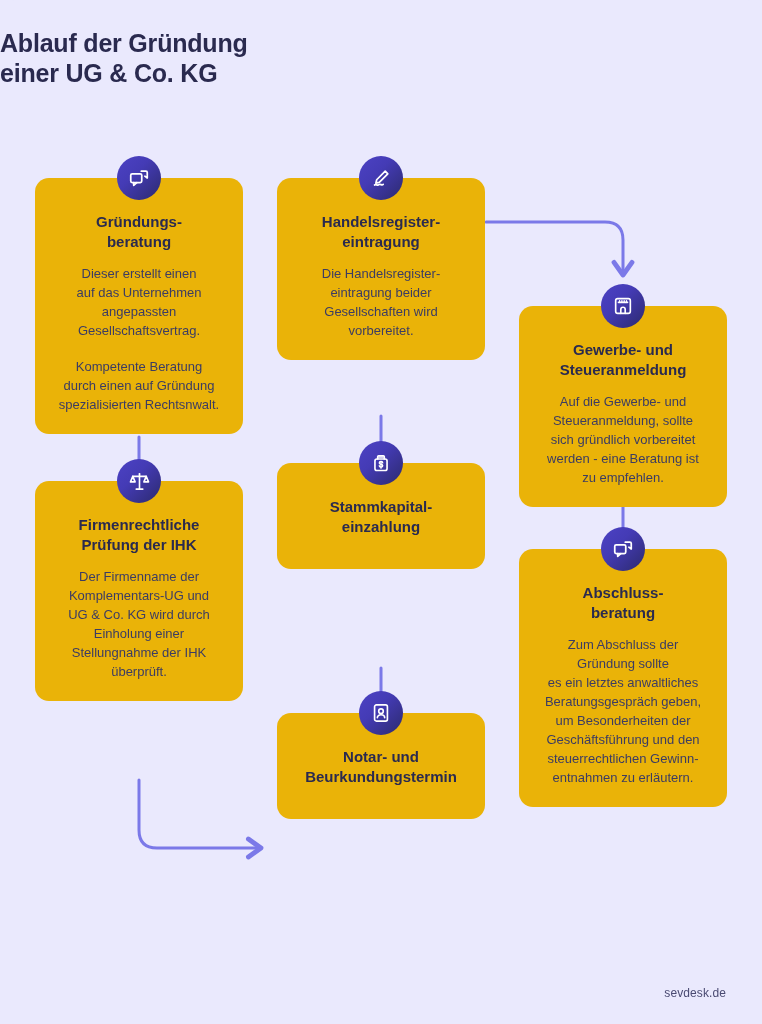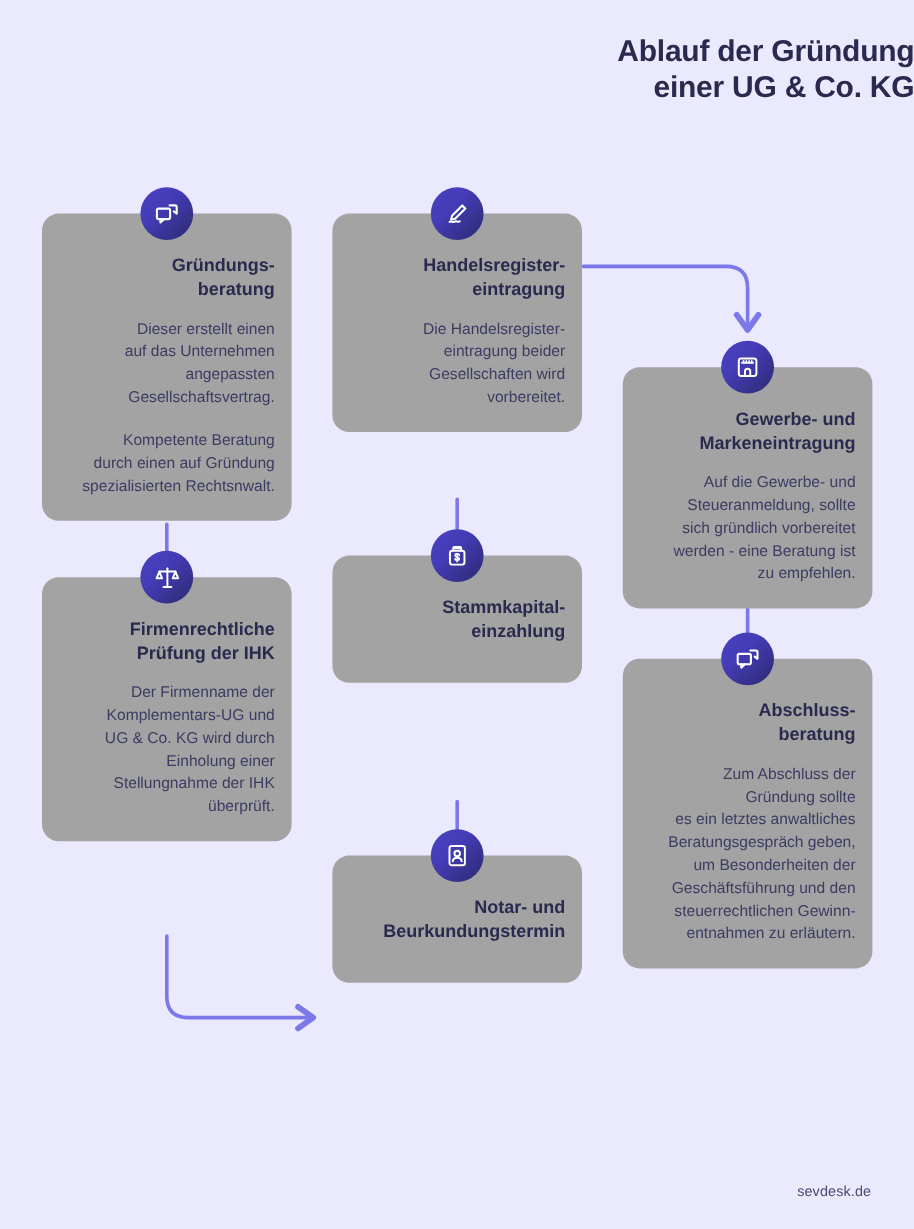--- a/index.html
+++ b/index.html
@@ -22,21 +22,21 @@
     border-radius: 14px;
     background: #eae9fd;
     overflow: hidden;
   }
 
   
   .title {
     position: absolute;
     left: 0; top: 28px;
     width: 762px;
-    text-align: right;
+    text-align: left;
     color: #2a2a4f;
     font-size: 25px;
     font-weight: 700;
     line-height: 30px;
     letter-spacing: -0.2px;
     white-space: pre-line;
   }
 
   
   #connectors {
@@ -49,25 +49,25 @@
 
   
   .node {
     position: absolute;
   }
   .card {
     position: absolute;
     left: 0;
     top: 22px;
     width: 100%;
-    background: #a3a3a3;
+    background: #eab308;
     border-radius: 14px;
     box-sizing: border-box;
     padding: 34px 14px 20px 14px;
-    text-align: right;
+    text-align: center;
   }
   .card-title {
     color: #2a2a4f;
     font-size: 15px;
     font-weight: 700;
     line-height: 20px;
     margin: 0 0 12px 0;
     white-space: pre-line;
   }
   .card-body {
@@ -182,21 +182,21 @@
     <div class="icon-badge">
       <svg width="22" height="22" viewBox="0 0 24 24" fill="none" stroke="#ffffff" stroke-width="1.8" stroke-linecap="round" stroke-linejoin="round">
         <rect x="4" y="4" width="16" height="16" rx="2.2"></rect>
         <path d="M7 8h10"></path>
         <path d="M8.3 6.3v1.6M10.8 6.3v1.6M13.3 6.3v1.6M15.8 6.3v1.6" stroke-width="1.5"></path>
         <path d="M9.6 20v-4.2a2.4 2.4 0 0 1 4.8 0V20"></path>
       </svg>
     </div>
     <div class="card">
       <h3 class="card-title">Gewerbe- und
-Markeneintragung</h3>
+Steueranmeldung</h3>
       <p class="card-body">Auf die Gewerbe- und
 Steueranmeldung, sollte
 sich gründlich vorbereitet
 werden - eine Beratung ist
 zu empfehlen.</p>
     </div>
   </div>
 
   <div class="node" style="left:35px; top:459px; width:208px;">
     <div class="icon-badge">

